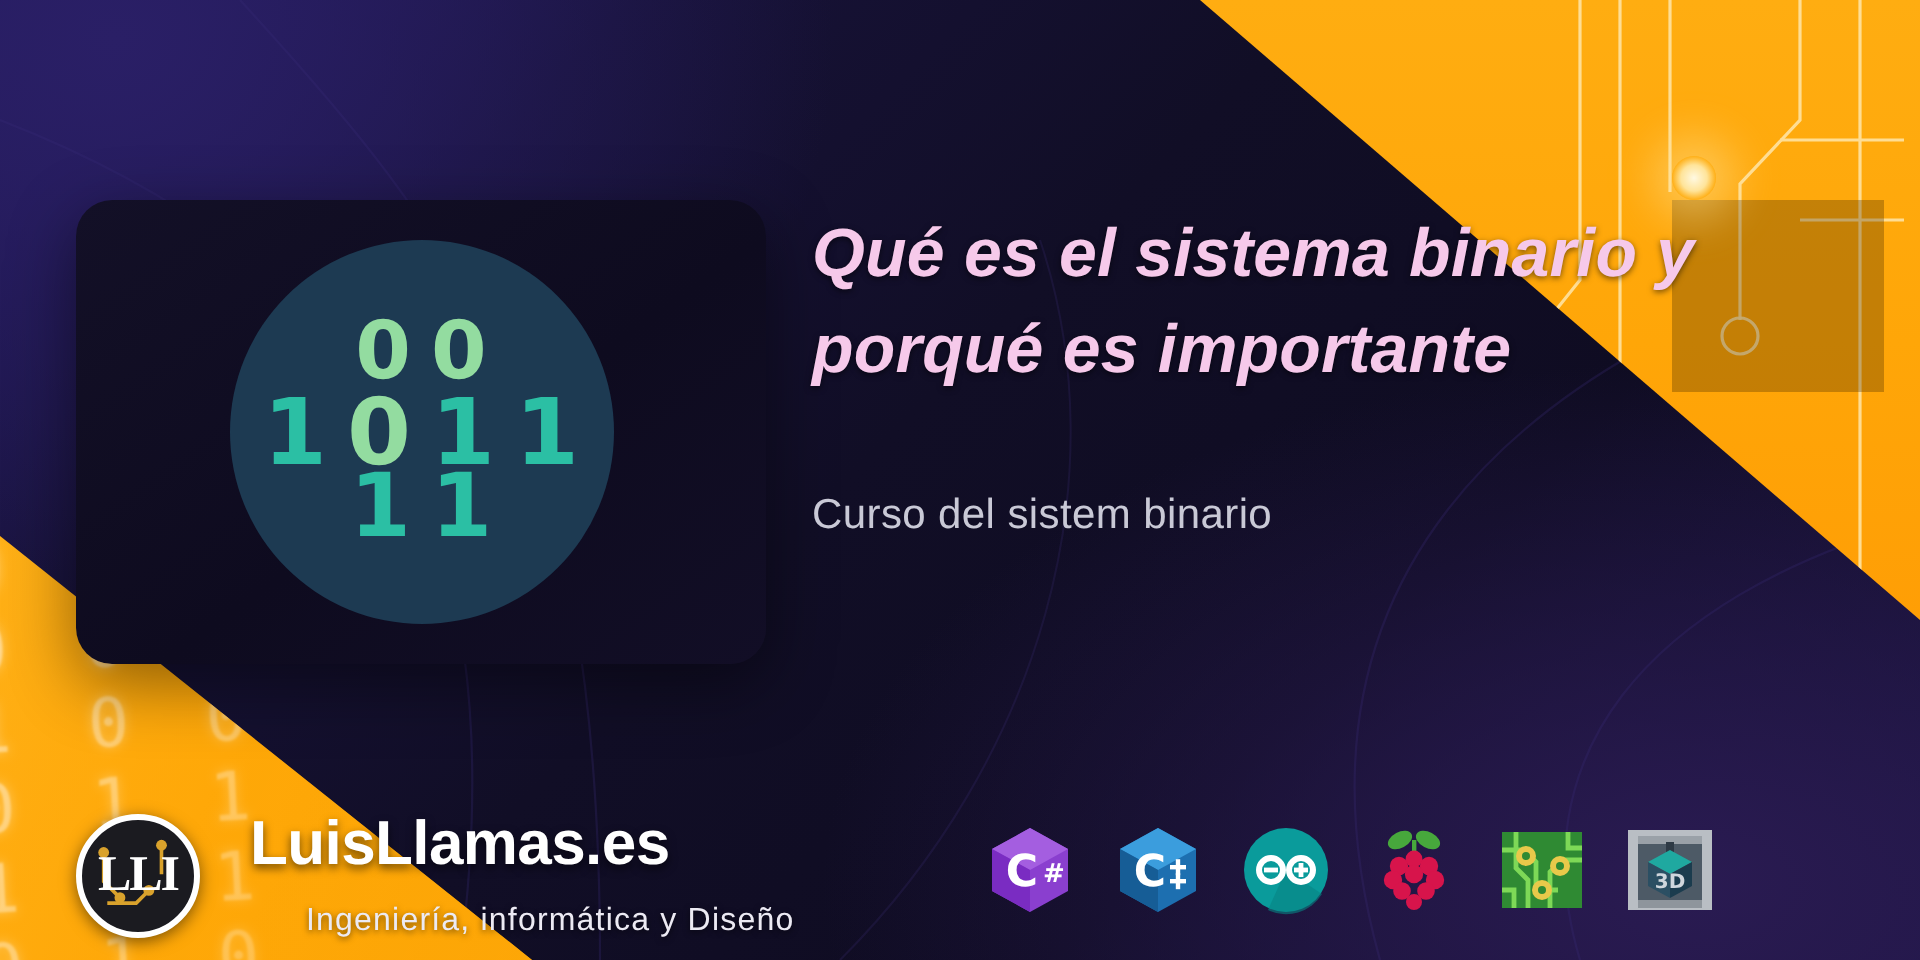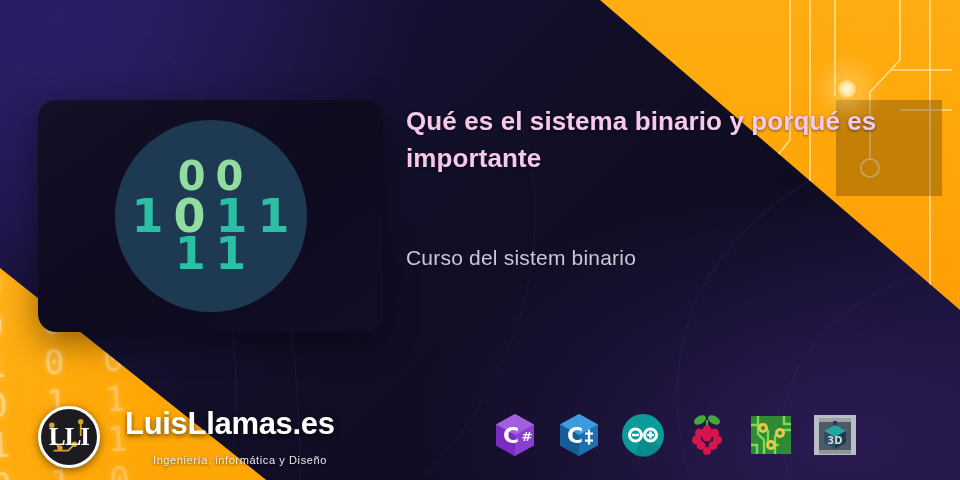--- a/index.html
+++ b/index.html
@@ -66,22 +66,22 @@
   .brow span{display:block;}
   .r1{font-size:40px;margin-bottom:2px;}
   .r2{font-size:46px;margin:-2px 0;}
   .r3{font-size:44px;margin-top:-1px;}
   .g1{color:#93dca0;}
   .g2{color:#2bbfa4;}
 
   
   .headline{
     position:absolute;left:406px;top:103px;width:520px;
-    font-size:26px;font-weight:700;line-height:1.42;color:#f6c9ea;
-    letter-spacing:.1px;text-shadow:0 1px 3px rgba(0,0,0,.55);
+    font-size:34px;font-weight:700;line-height:1.42;color:#f6c9ea;
+    letter-spacing:.1px;text-shadow:0 1px 3px rgba(0,0,0,.55);font-style:italic;
   }
   .subline{
     position:absolute;left:406px;top:202px;
     font-size:21px;color:#c9c9d6;letter-spacing:.2px;margin-top:44px;
   }
 
   
   .brand{position:absolute;left:38px;top:406px;display:flex;align-items:center;gap:25px;}
   .badge{
     width:62px;height:62px;border-radius:50%;background:#1b1b20;
@@ -89,21 +89,21 @@
     box-shadow:0 2px 8px rgba(0,0,0,.5);
   }
   .badge .lli{
     position:absolute;inset:0;display:flex;align-items:center;justify-content:center;
     color:#fff;font-weight:700;font-size:25px;letter-spacing:-1px;
     font-family:"Liberation Serif", serif;z-index:2;
   }
   .brandtext{display:flex;flex-direction:column;line-height:1;}
   .bname{font-size:31px;font-weight:700;color:#fff;letter-spacing:-.3px;
     text-shadow:0 2px 5px rgba(0,0,0,.6);}
-  .btag{font-size:11px;color:#eceaf3;margin-top:16px;margin-left:28px;letter-spacing:.6px;
+  .btag{font-size:16px;color:#eceaf3;margin-top:16px;margin-left:28px;letter-spacing:.6px;
     text-shadow:0 1px 3px rgba(0,0,0,.6);}
 
   
   .techs{position:absolute;left:492px;top:412px;display:flex;gap:18px;align-items:center;}
   .tech{width:46px;height:46px;position:relative;flex:0 0 auto;}
   .tech svg{width:100%;height:100%;display:block;}
 </style>
 </head>
 <body>
 

